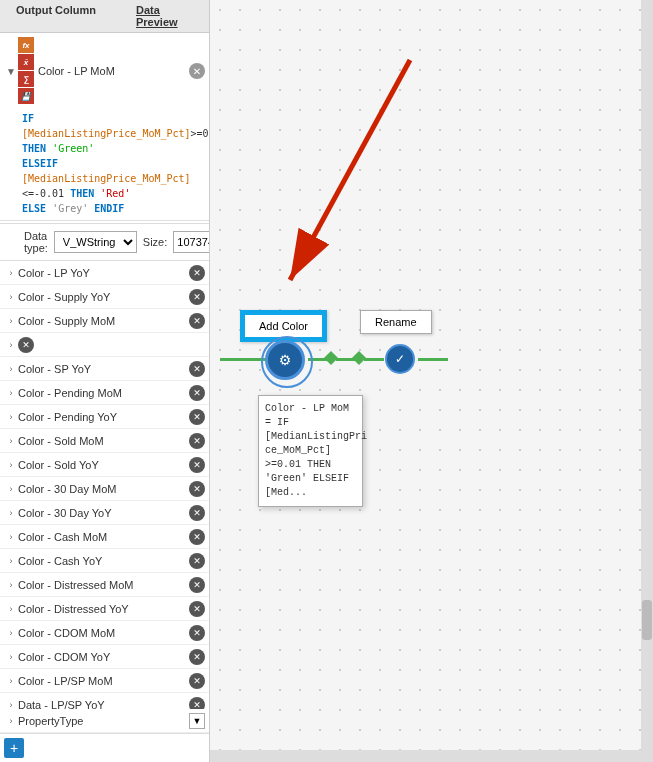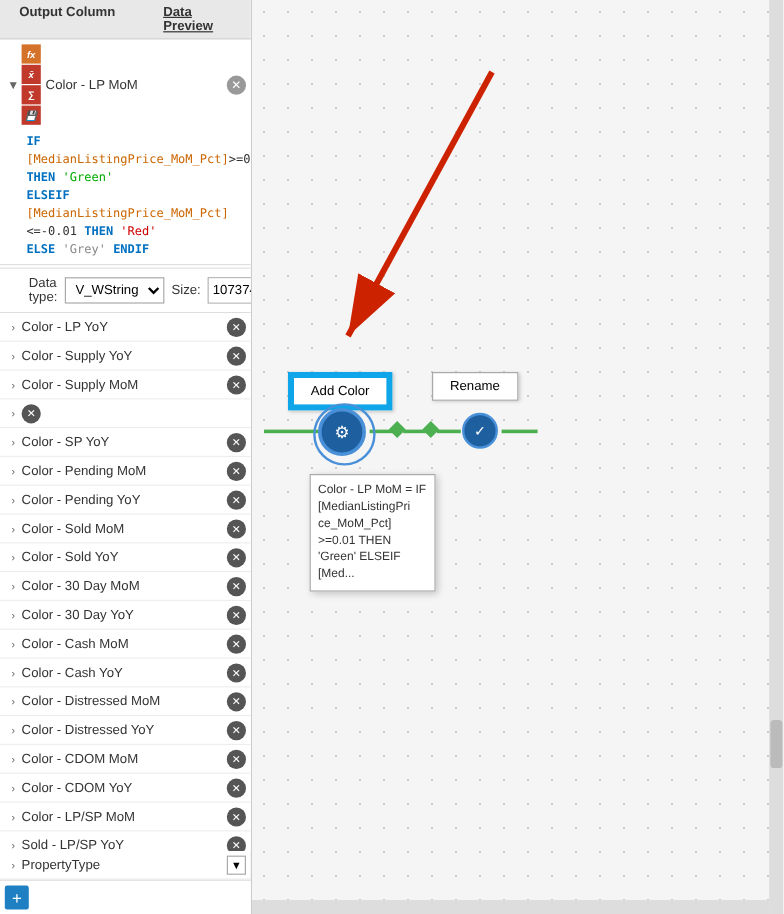--- a/index.html
+++ b/index.html
@@ -492,21 +492,21 @@
       <span class="row-label">Color - CDOM YoY</span>
       <div class="row-delete">✕</div>
     </div>
         <div class="list-row">
       <div class="row-chevron">›</div>
       <span class="row-label">Color - LP/SP MoM</span>
       <div class="row-delete">✕</div>
     </div>
         <div class="list-row">
       <div class="row-chevron">›</div>
-      <span class="row-label">Sold - LP/SP YoY</span>
+      <span class="row-label">Data - LP/SP YoY</span>
       <div class="row-delete">✕</div>
     </div>
       </div>
 
     <div class="list-row">
       <div class="row-chevron">›</div>
       <span class="row-label">PropertyType</span>
       <div style="width:16px;height:16px;border:1px solid #aaa;background:white;display:flex;align-items:center;justify-content:center;font-size:9px;">▼</div>
     </div>
 
@@ -549,21 +549,21 @@
     <div style="position:absolute;top:358px;left:154px;width:20px;height:3px;background:#4caf50;"></div>
 
     <div class="node-check" style="top:344px;left:175px;">
       <span style="color:white;font-size:12px;">✓</span>
     </div>
 
     <div style="position:absolute;top:358px;left:208px;width:30px;height:3px;background:#4caf50;"></div>
 
     <div style="position:absolute;top:336px;left:51px;width:52px;height:52px;border:2px solid #4a90d9;border-radius:50%;pointer-events:none;"></div>
 
-    <div class="tooltip-box" style="top:395px;left:48px;">
+    <div class="tooltip-box" style="top:395px;left:48px;font-family:Liberation Mono, monospace;">
       <span>Color - LP MoM = IF [MedianListingPri ce_MoM_Pct] &gt;=0.01 THEN 'Green' ELSEIF [Med...</span>
     </div>
 
     <div class="right-scrollbar">
       <div class="scrollbar-thumb"></div>
     </div>
 
     <div class="bottom-scrollbar"></div>
   </div>
 </div>

